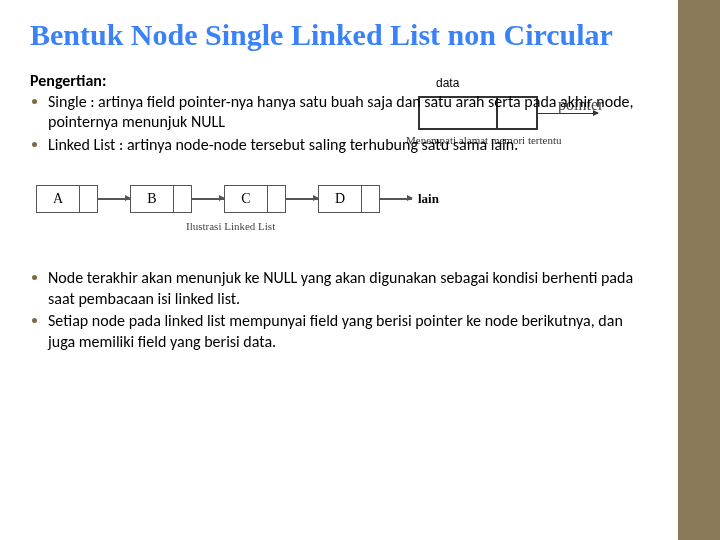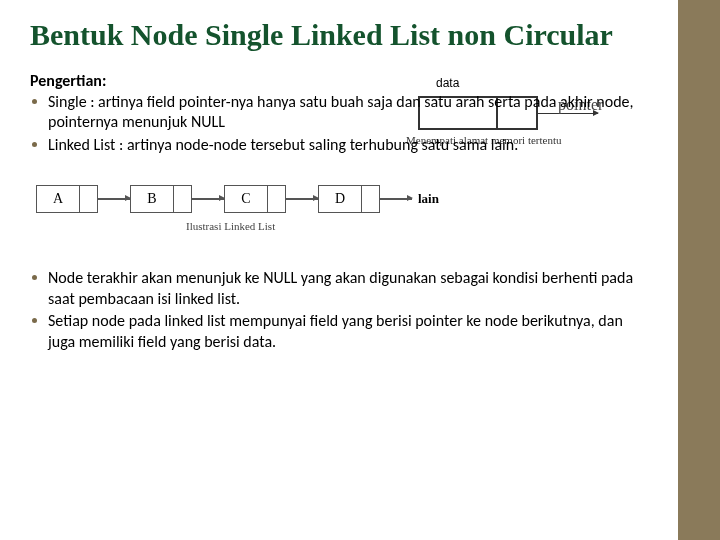--- a/index.html
+++ b/index.html
@@ -24,21 +24,21 @@
   left: 0;
   top: 0;
   right: 42px;
   bottom: 0;
   padding: 18px 30px 18px 30px;
 }
 .title {
   font-size: 30px;
   font-weight: bold;
   line-height: 1.15;
-  color: #14532d;
+  color: #3b82f6;
   margin-bottom: 18px;
 }
 .subhead {
   font-size: 16px;
   font-weight: bold;
   font-family: "Calibri", Arial, sans-serif;
   margin-bottom: 2px;
 }
 ul.bullets {
   list-style: none;

